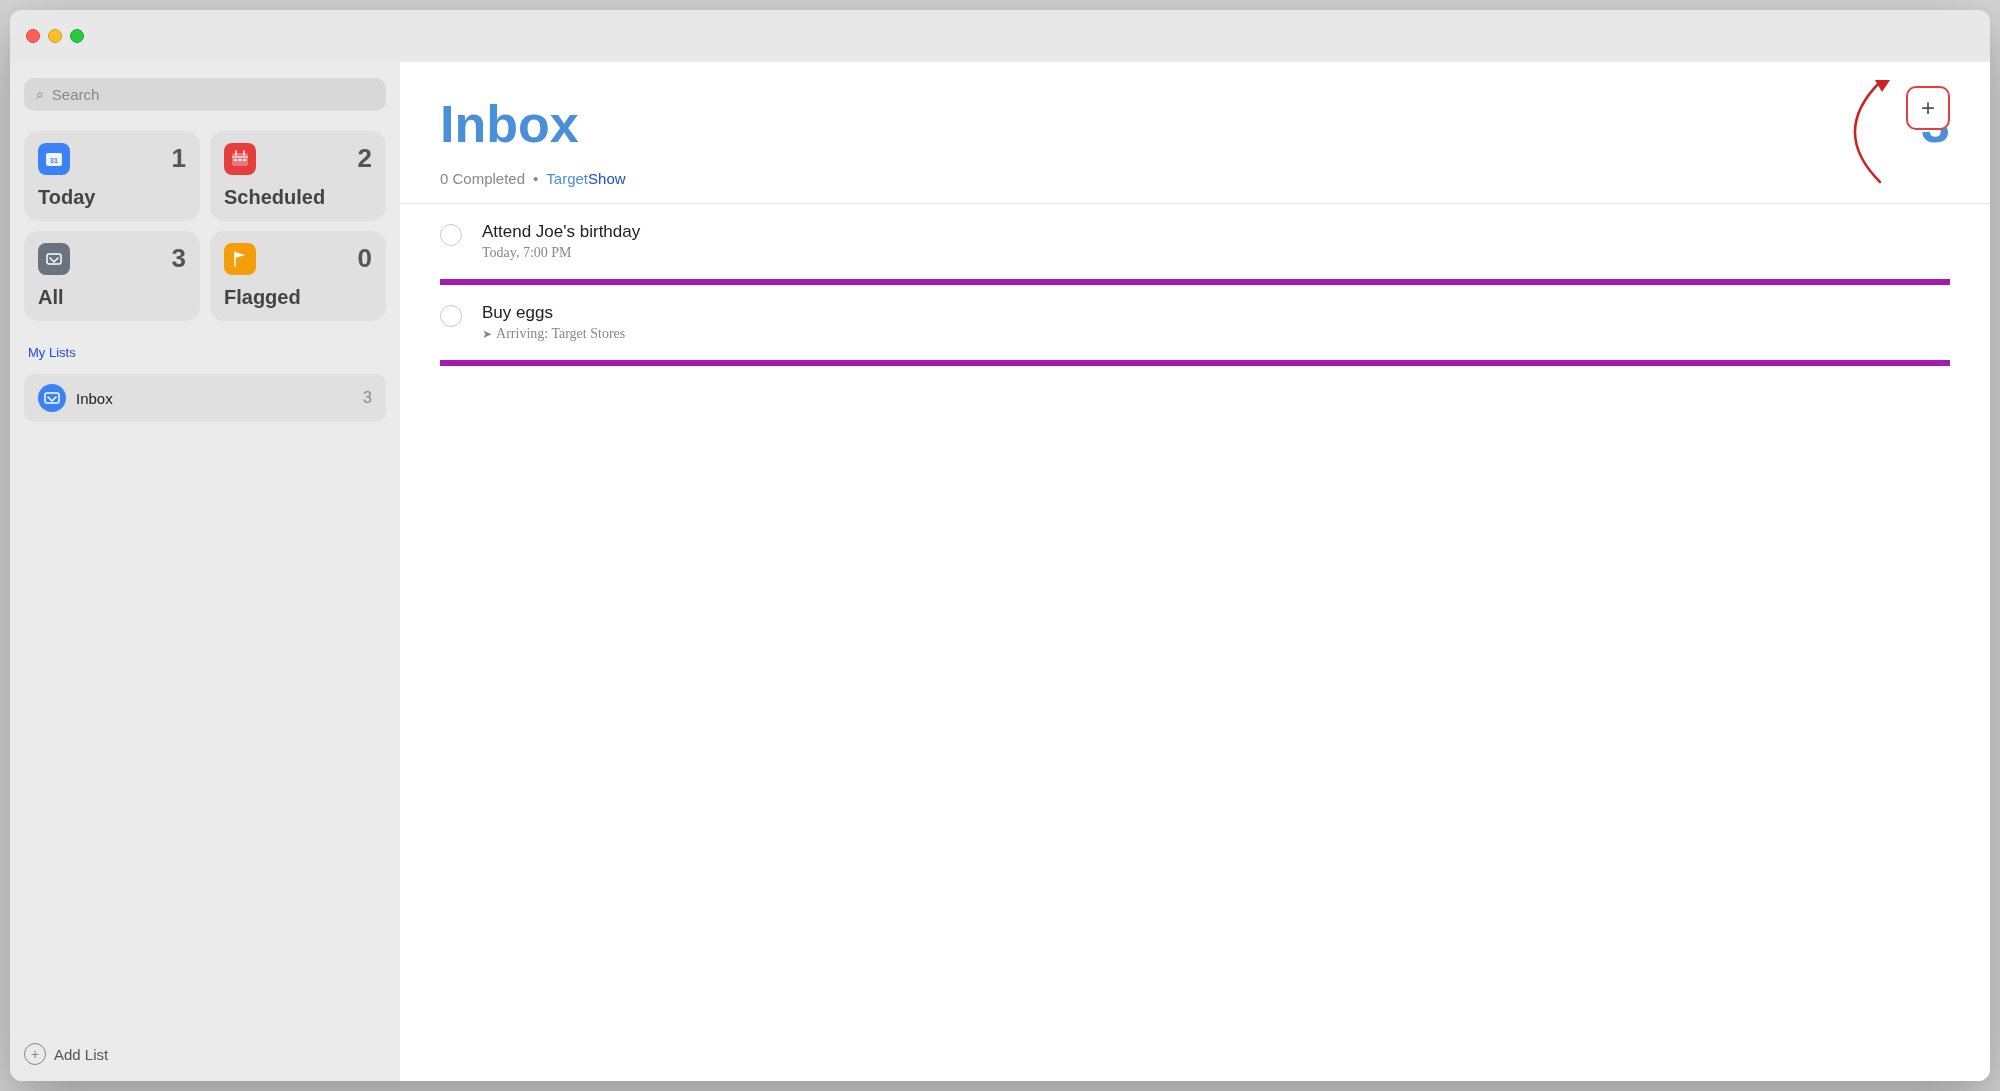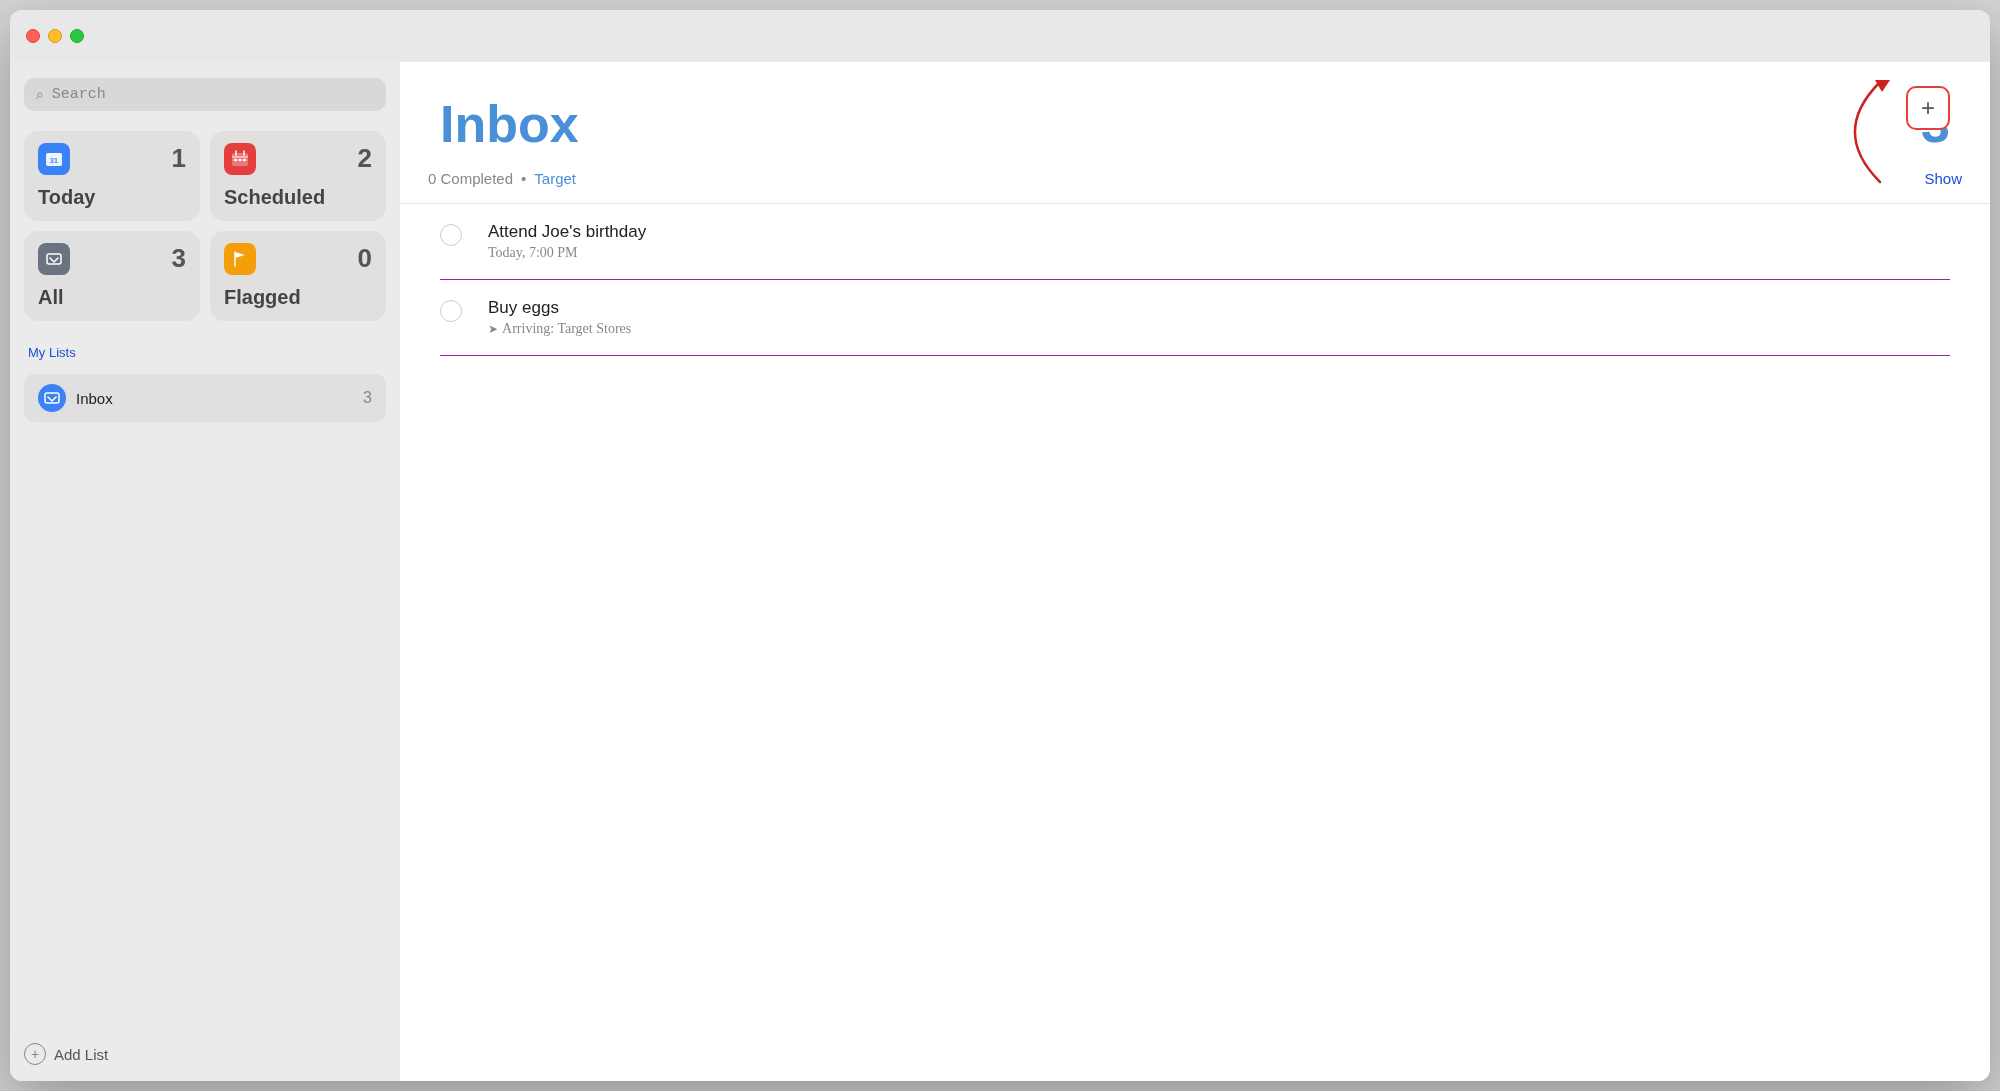--- a/index.html
+++ b/index.html
@@ -78,21 +78,20 @@
 
     .search-icon-wrap {
       color: #888;
       font-size: 14px;
     }
 
     .search-placeholder {
       color: #888;
       font-size: 15px;
       font-weight: 400;
-      font-family: Liberation Mono, monospace;
     }
 
     .smart-lists {
       display: grid;
       grid-template-columns: 1fr 1fr;
       gap: 10px;
       margin-bottom: 24px;
     }
 
     .smart-list-card {
@@ -233,23 +232,22 @@
       color: #4a90d9;
     }
 
     .inbox-count {
       font-size: 52px;
       font-weight: 700;
       color: #4a90d9;
     }
 
     .completed-bar {
-      padding: 16px 28px;
-      display: flex;
-      justify-content: space-between;
+      padding: 16px 40px;
+      display: flex;
       align-items: center;
       border-bottom: 1px solid #e5e5e5;
     }
 
     .completed-left {
       display: flex;
       align-items: center;
       gap: 8px;
       font-size: 15px;
       color: #888;
@@ -275,23 +273,23 @@
       border: none;
     }
 
     .task-list {
       padding: 0 40px;
     }
 
     .task-item {
       display: flex;
       align-items: flex-start;
-      gap: 26px;
+      gap: 20px;
       padding: 18px 0;
-      border-bottom: 1px solid #a21caf;
+      border-bottom: 6px solid #a21caf;
     }
 
     .task-checkbox {
       width: 22px;
       height: 22px;
       border-radius: 50%;
       border: 1.5px solid #ccc;
       flex-shrink: 0;
       margin-top: 2px;
       cursor: pointer;

